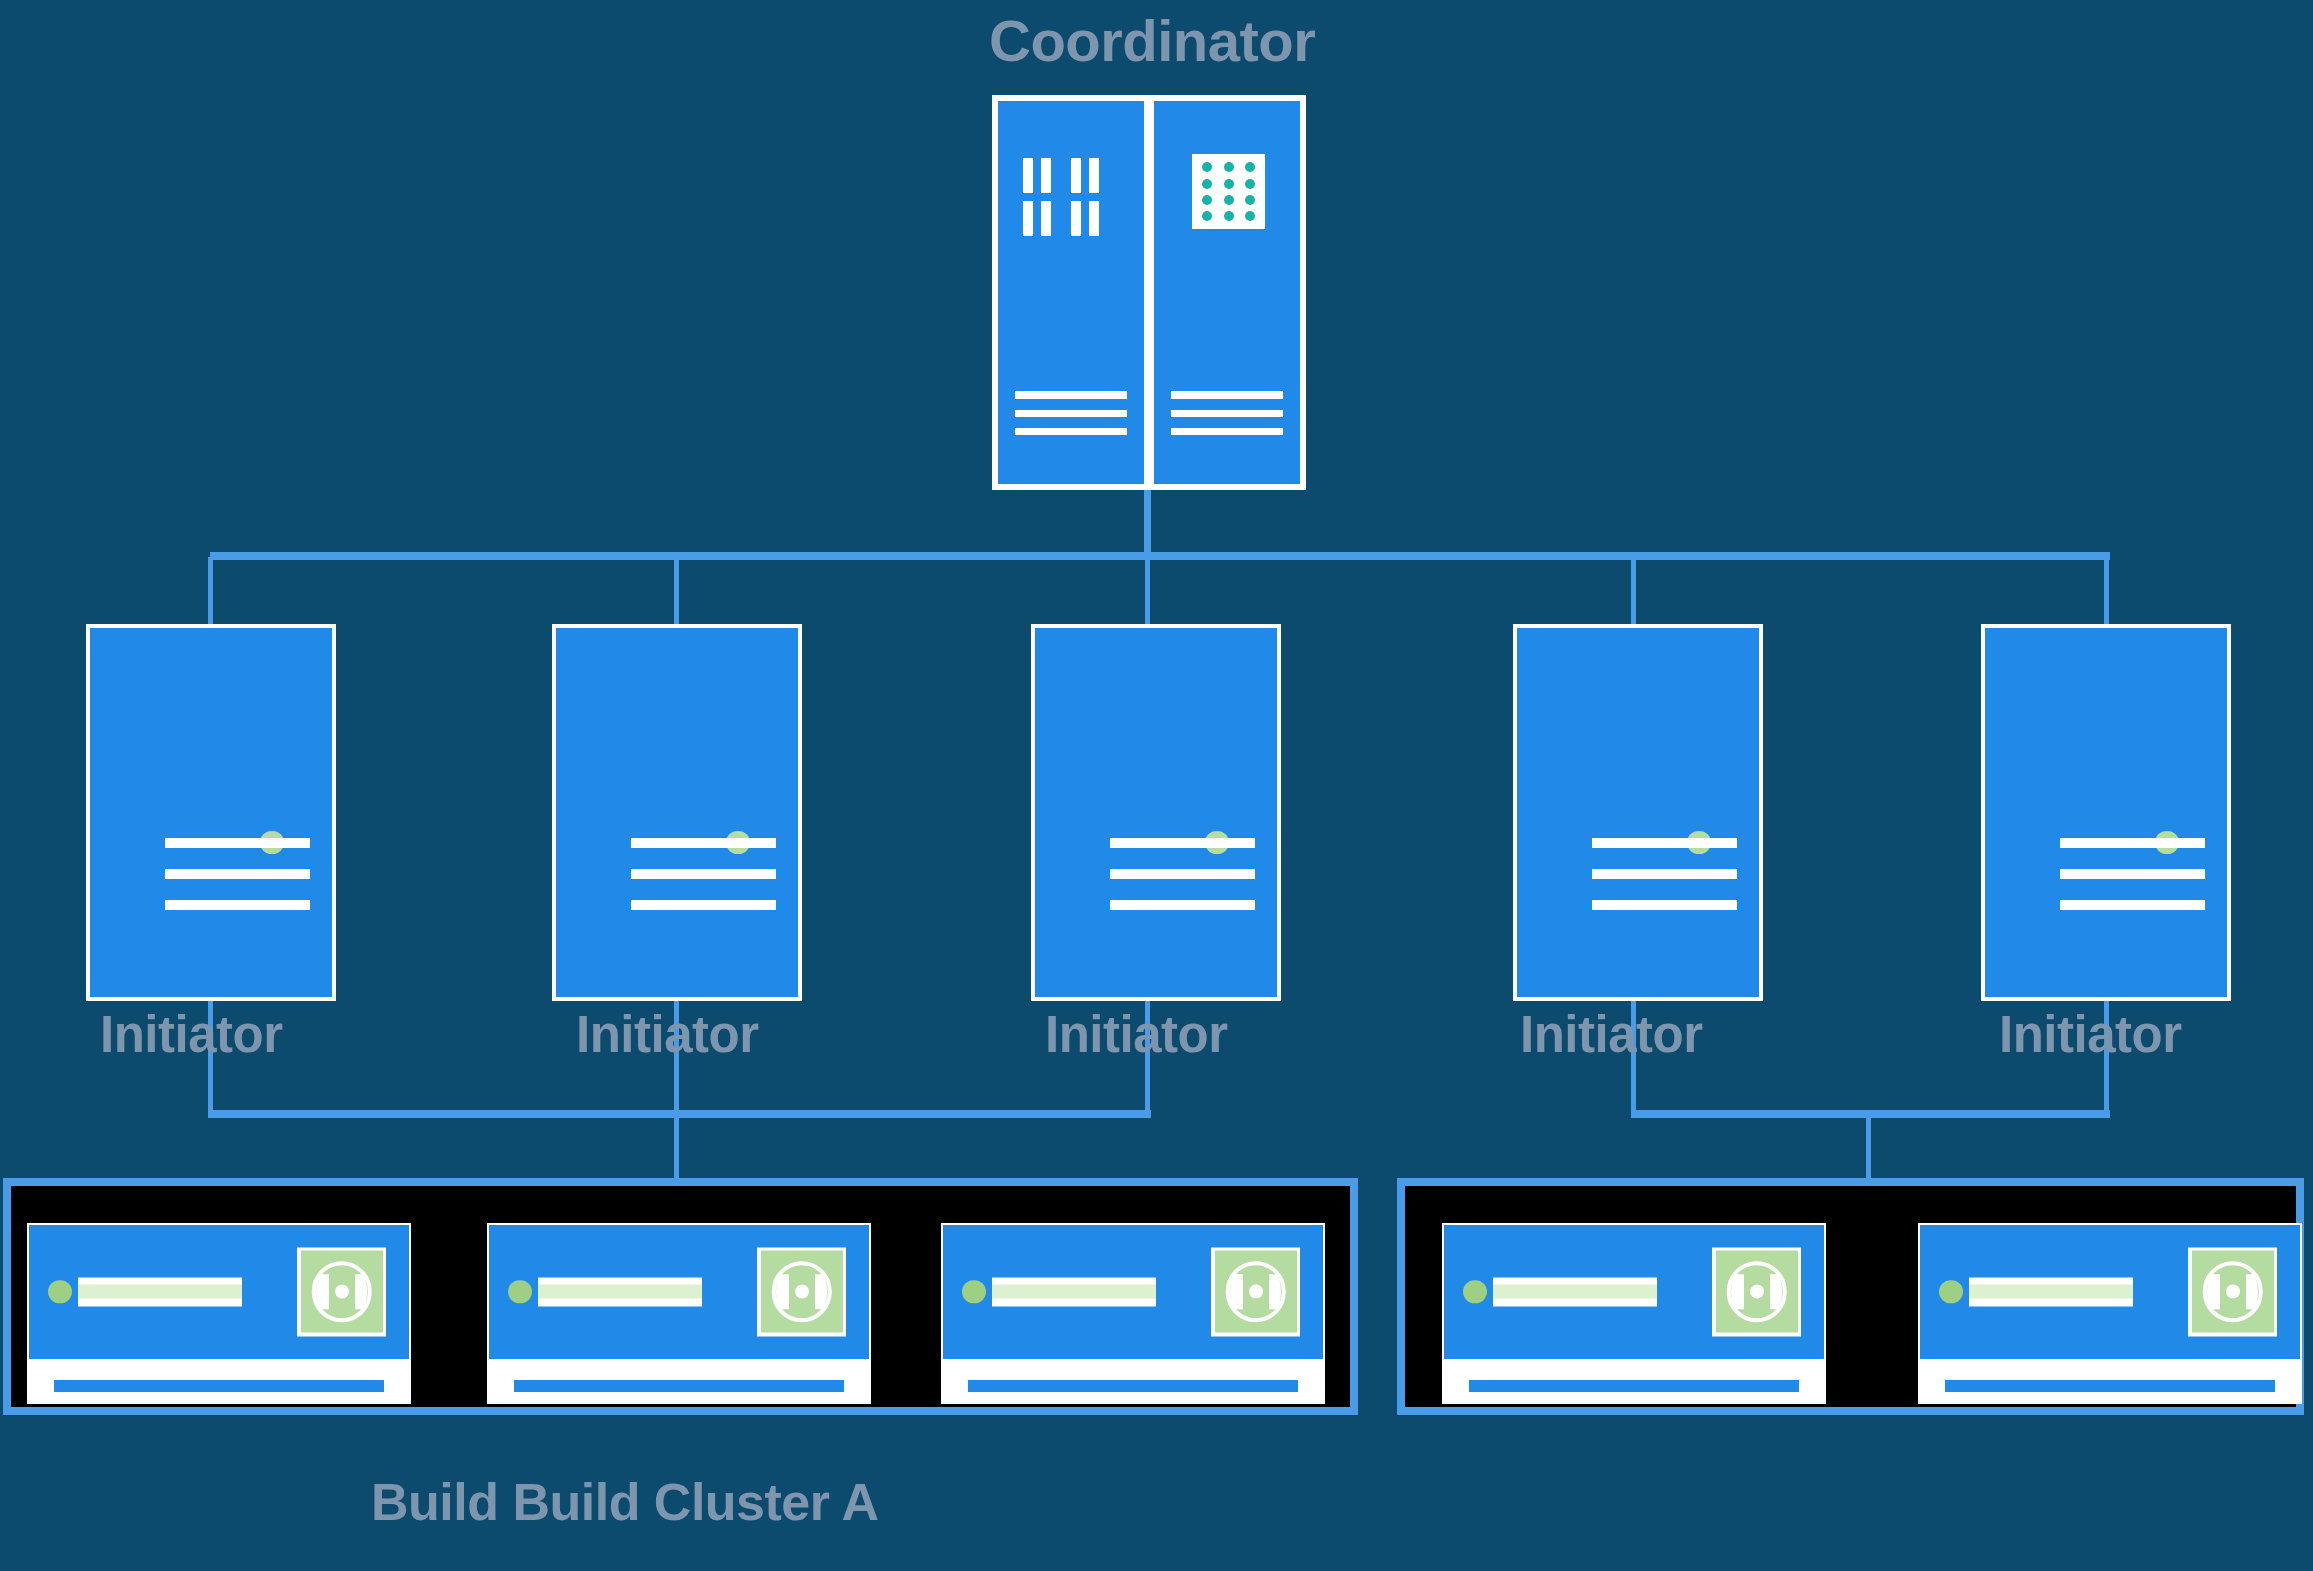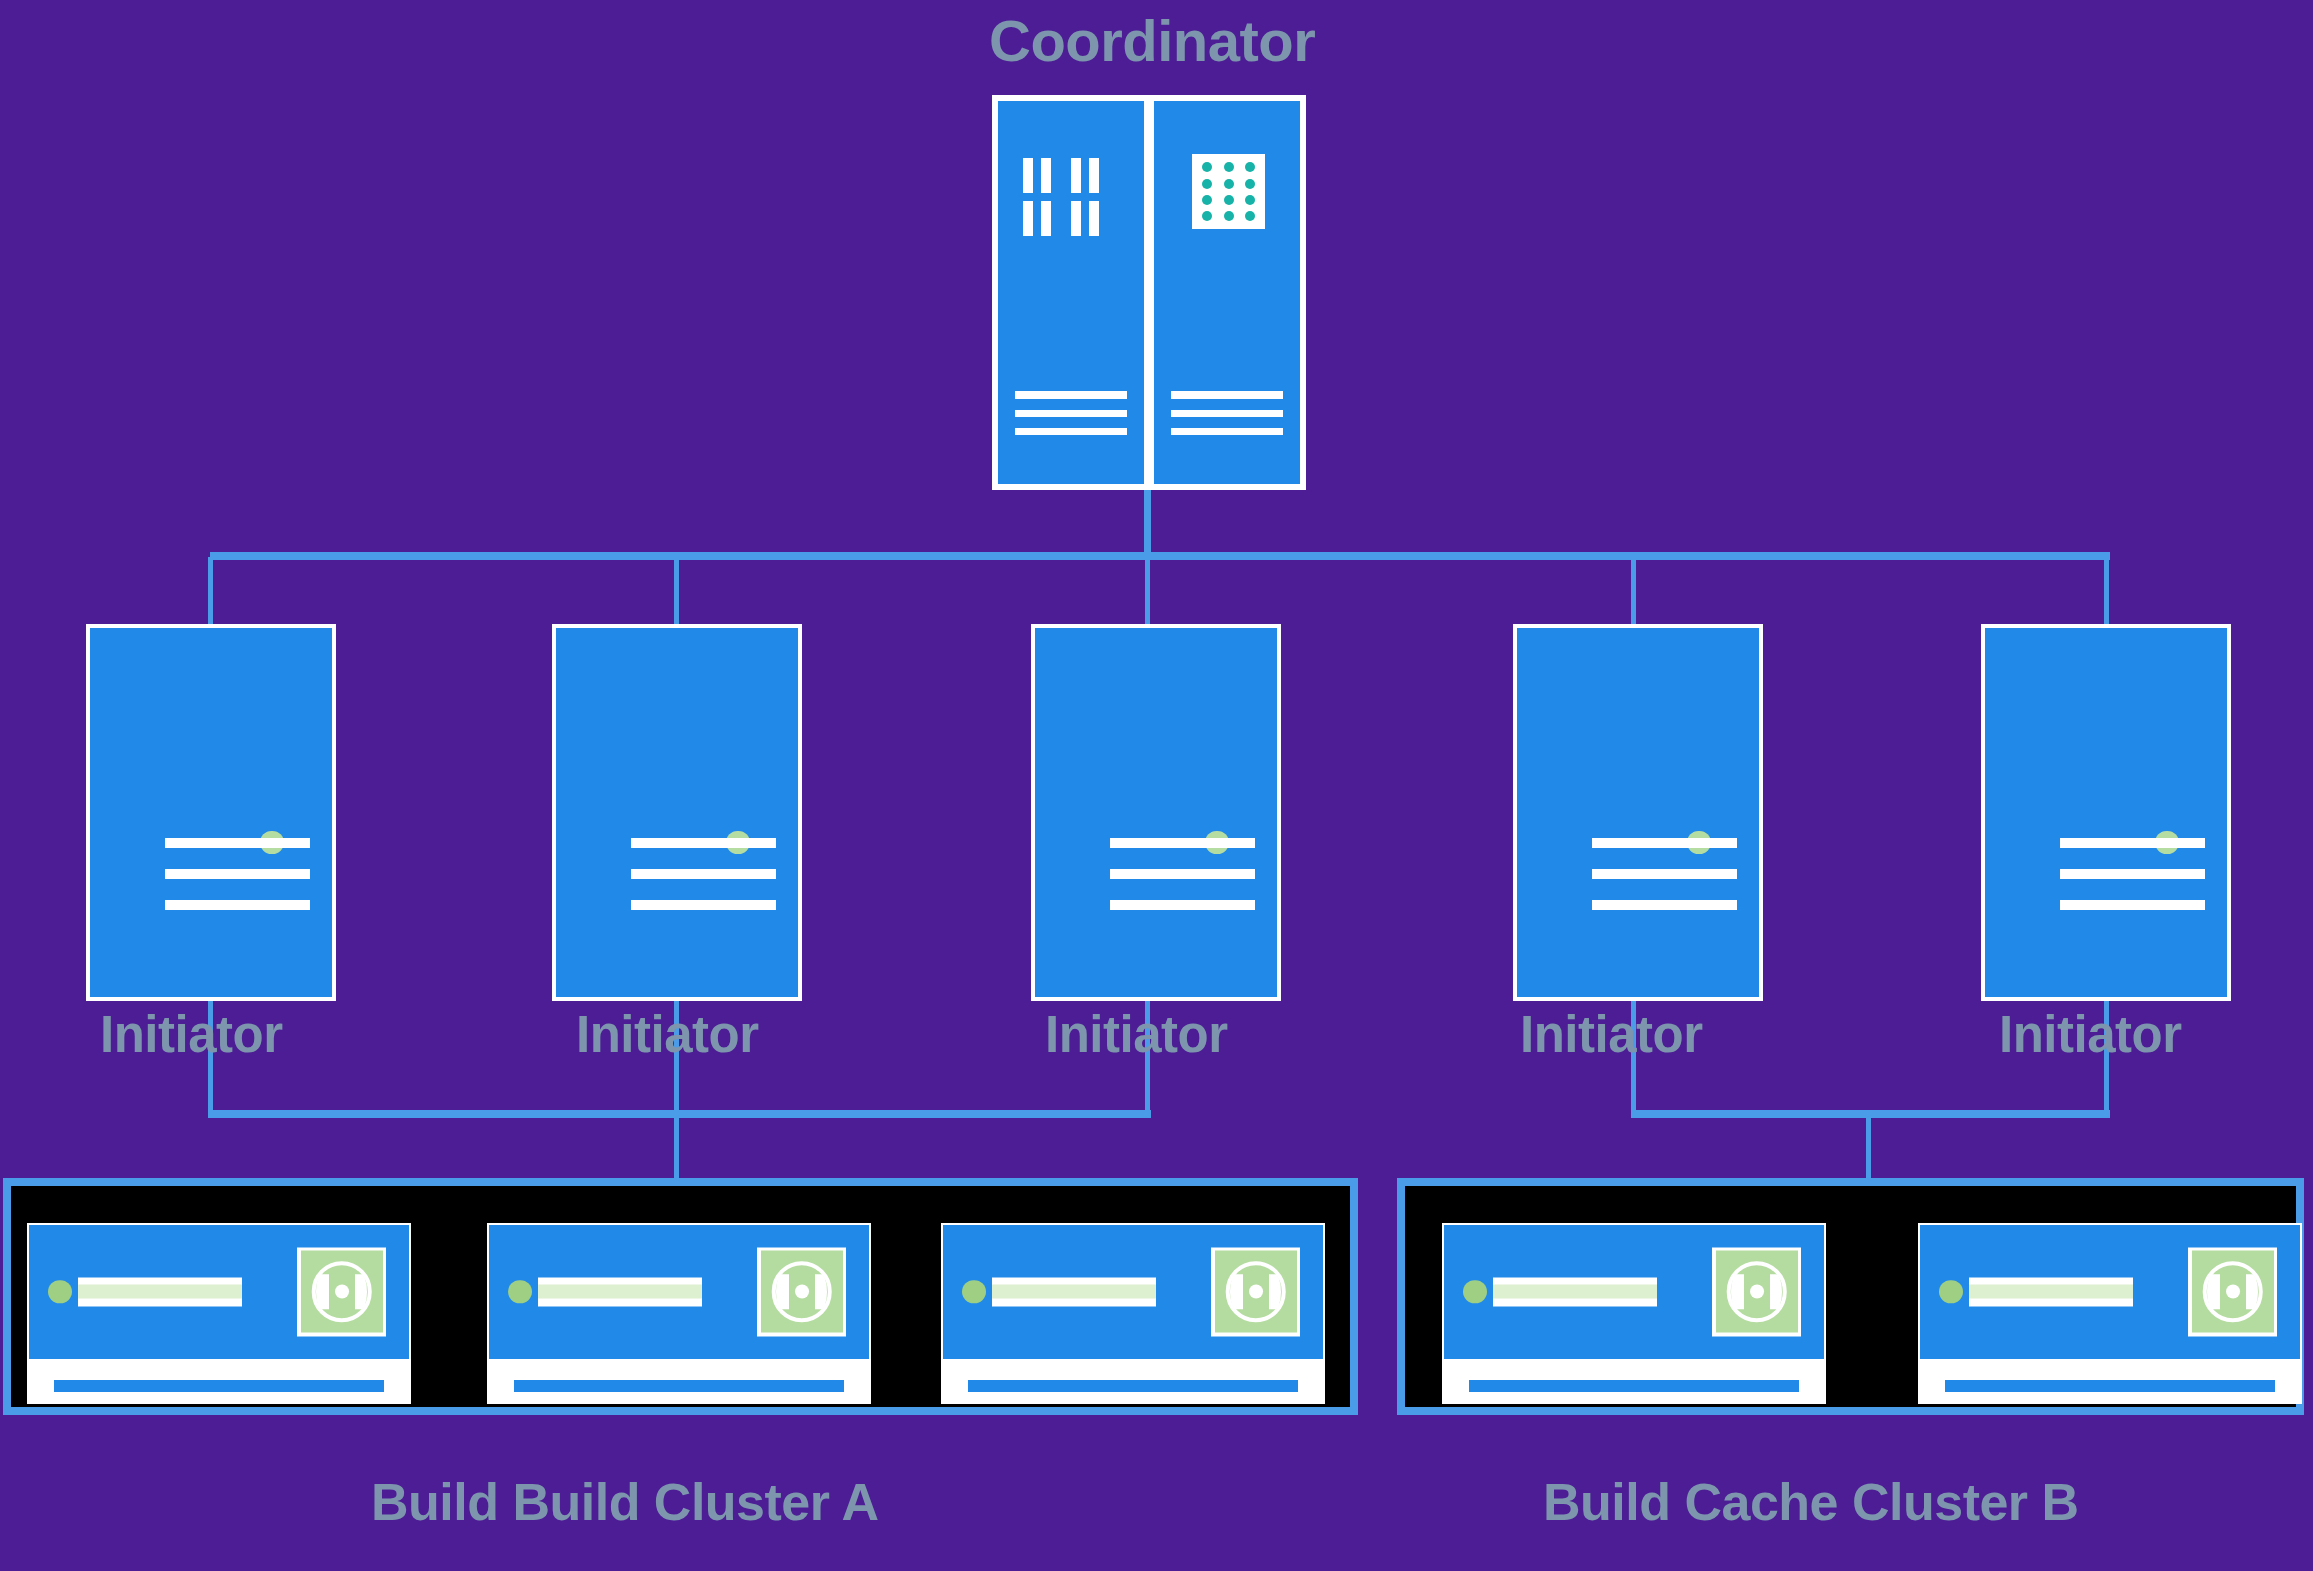--- a/index.html
+++ b/index.html
@@ -4,21 +4,21 @@
 <style>
   html, body {
     margin: 0;
     padding: 0;
     background: #000000;
   }
   #stage {
     position: relative;
     width: 2313px;
     height: 1571px;
-    background: #4c1d95;
+    background: #0c4a6e;
     overflow: hidden;
     font-family: "Liberation Sans", sans-serif;
   }
 
   
   .wire {
     position: absolute;
     background: #4a9ce8;
   }
 
@@ -477,16 +477,15 @@
           <div class="disk-core"></div>
         </div>
       </div>
     </div>
     <div class="cache-base">
       <div class="cache-base-bar"></div>
     </div>
   </div>
 
   <div class="label label-cluster" style="left:371px;">Build Build Cluster A</div>
-  <div class="label label-cluster" style="left:1543px;">Build Cache Cluster B</div>
 
 </div>
 
 
 </body></html>

